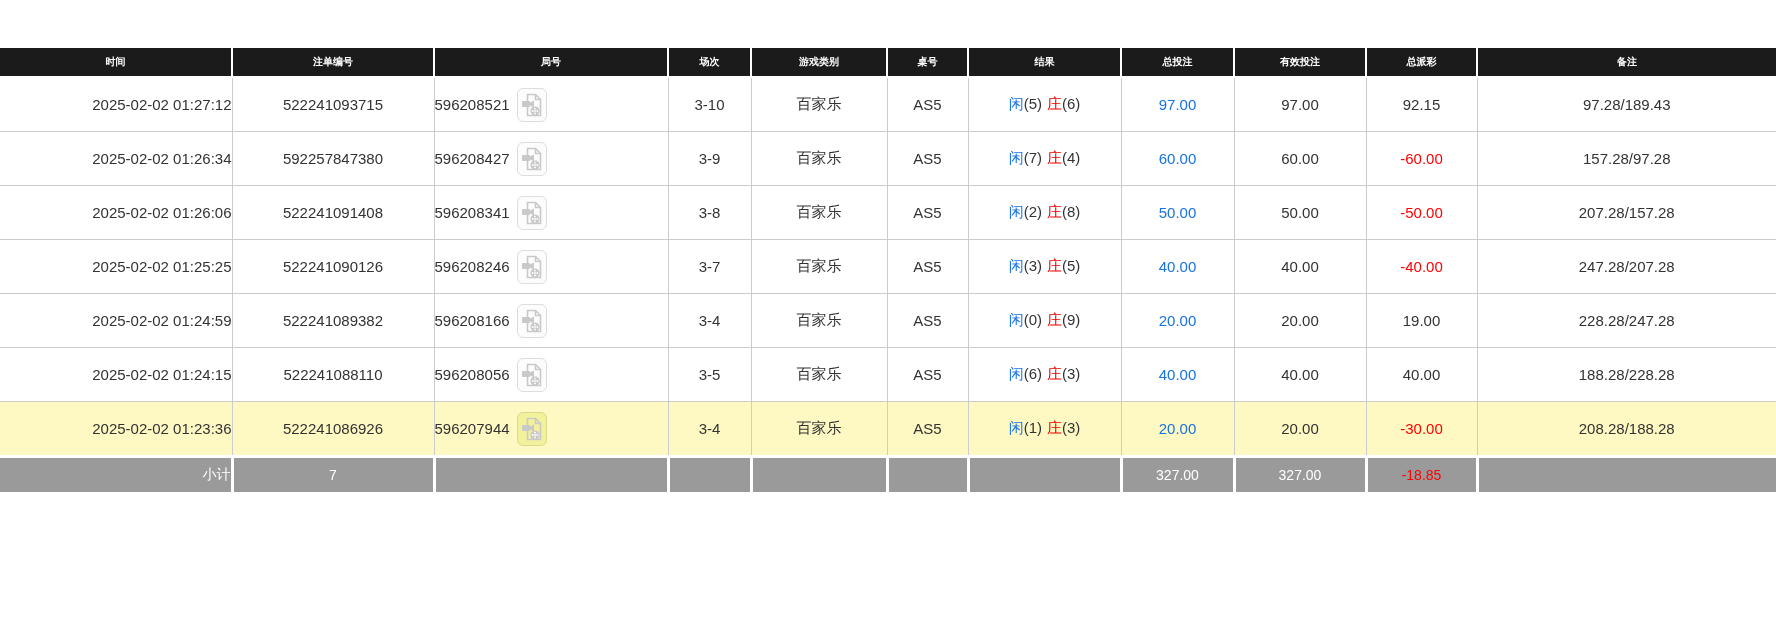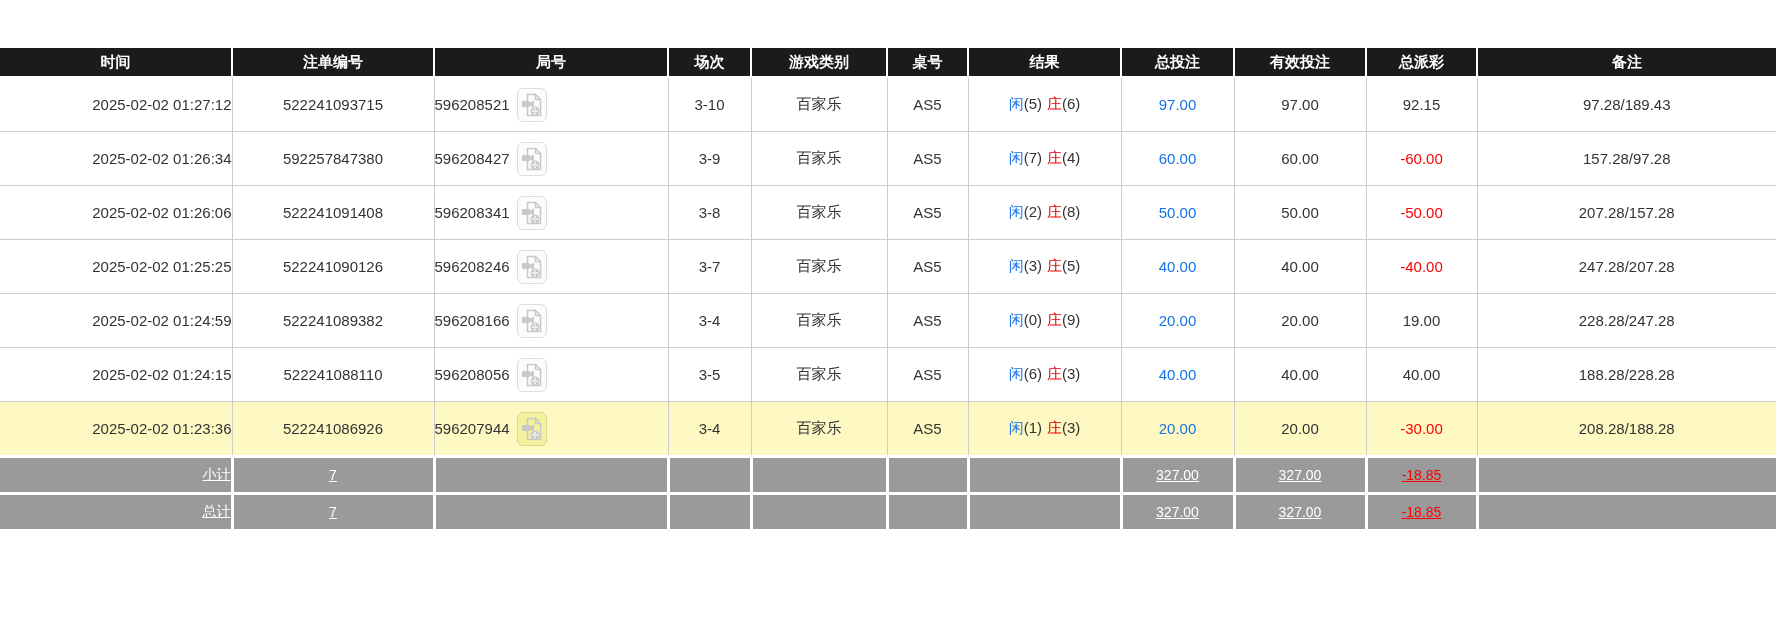--- a/index.html
+++ b/index.html
@@ -1,34 +1,34 @@
 <!DOCTYPE html>
 <html><head>
 <meta charset="utf-8">
 <style>
   html,body{margin:0;padding:0;background:#ffffff;}
   body{width:1776px;height:618px;font-family:"Liberation Sans",sans-serif;overflow:hidden;}
   .table-wrap{padding-top:46px;}
   table{width:1776px;border-collapse:collapse;table-layout:fixed;}
   th{
-    background:#1b1b1b;color:#ffffff;font-weight:bold;font-size:15px;
+    background:#1b1b1b;color:#ffffff;font-weight:bold;font-size:10px;
     height:28px;border:2px solid #ffffff;padding:0;text-align:center;
   }
   th:first-child{border-left:0;}
   th:last-child{border-right:0;}
   td{
     border:1px solid #cccccc;height:53px;text-align:center;
     font-size:15px;color:#333333;padding:0;background:#ffffff;
   }
   td:first-child{border-left:0;text-align:right;}
   td:last-child{border-right:0;}
   tr.highlight td{background:#fef9c3;}
   tr.total-row td{
     background:#9a9a9a;color:#ffffff;border:3px solid #ffffff;
-    height:34px;font-size:14px;text-decoration:underline;
+    height:34px;font-size:14px;
   }
   tr.total-row td:first-child{border-left:0;}
   tr.total-row td:last-child{border-right:0;}
   .player{color:#1673e6;}
   .banker{color:#e60000;}
   .blue{color:#1673e6;}
   .red{color:#ff0000 !important;}
   .round-cell-inner{display:flex;align-items:center;gap:7px;}
   .video-btn{
     display:inline-flex;align-items:center;justify-content:center;
@@ -318,28 +318,15 @@
     <td></td>
     <td></td>
     <td></td>
     <td></td>
     <td>327.00</td>
     <td>327.00</td>
     <td class="red">-18.85</td>
     <td></td>
   </tr>
 
-  <tr class="total-row">
-    <td>总计</td>
-    <td>7</td>
-    <td></td>
-    <td></td>
-    <td></td>
-    <td></td>
-    <td></td>
-    <td>327.00</td>
-    <td>327.00</td>
-    <td class="red">-18.85</td>
-    <td></td>
-  </tr>
 </tbody>
   </table>
 </div>
 
 </body></html>

